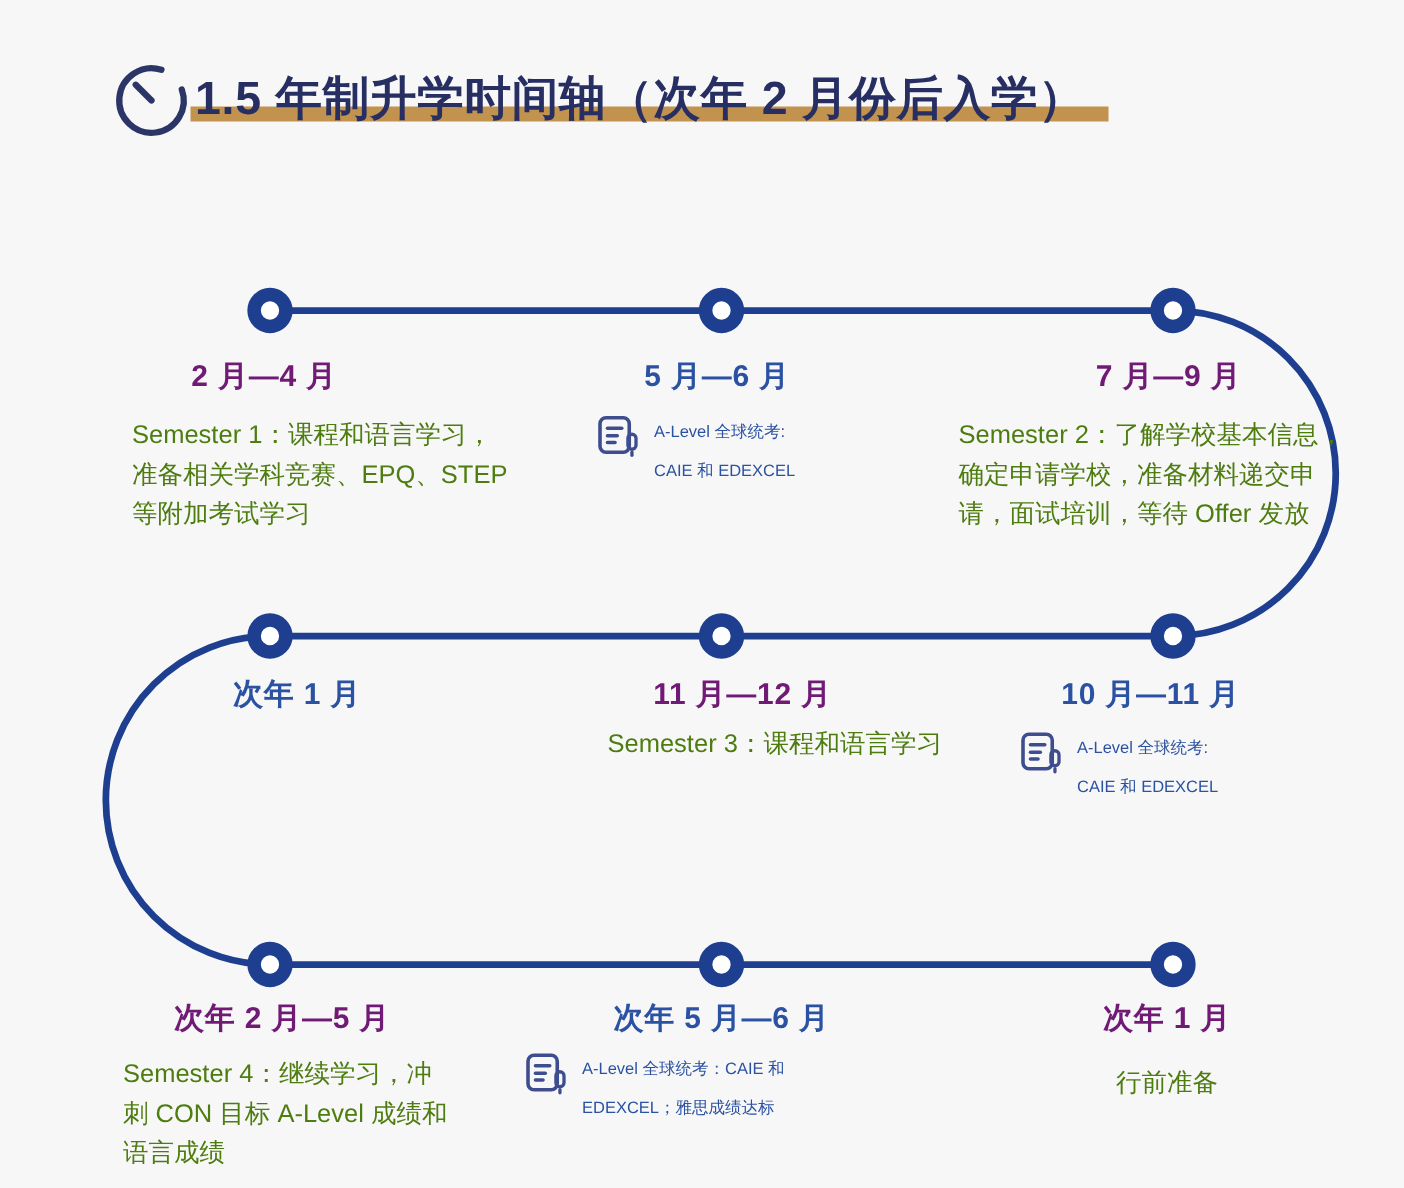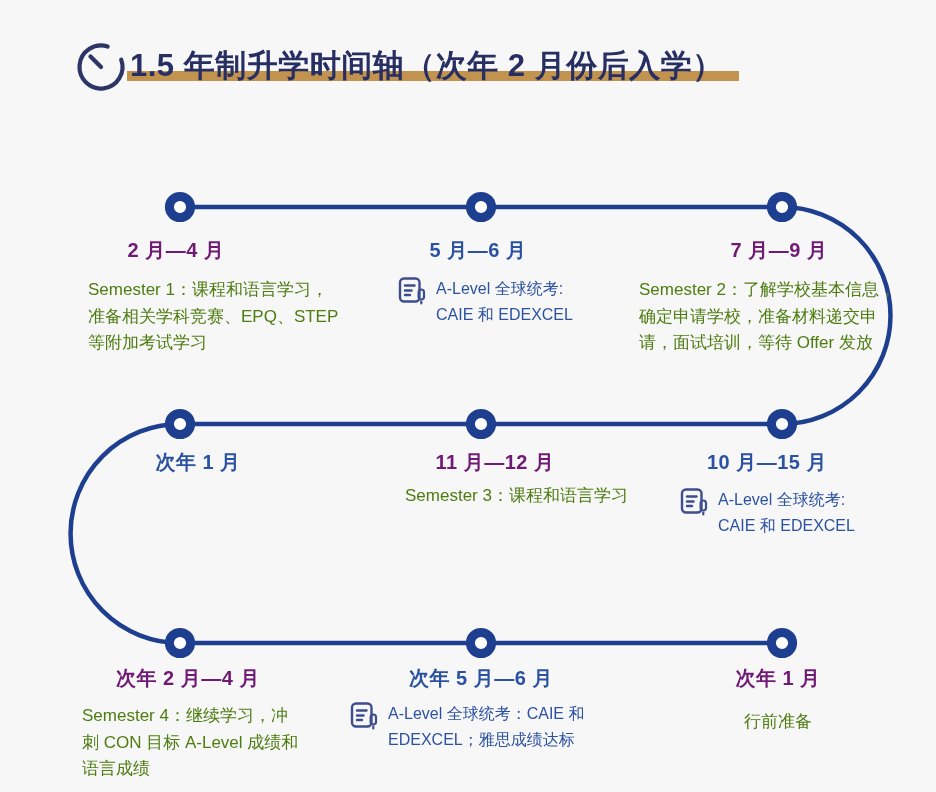--- a/index.html
+++ b/index.html
@@ -21,21 +21,21 @@
     font-size:20px;font-weight:bold;color:#701a75;white-space:nowrap;letter-spacing:.5px;
   }
   .date.blue{color:#2b52a2;}
   .desc{
     position:absolute;z-index:3;
     font-size:17px;line-height:26.5px;color:#4d7c0f;white-space:pre-line;
   }
   .desc.center{transform:translateX(-50%);text-align:right;}
   .exam{
     position:absolute;z-index:3;display:flex;gap:9px;align-items:flex-start;
-    color:#2b52a2;font-size:16px;line-height:25.5px;
+    color:#2b52a2;font-size:11px;line-height:25.5px;
   }
   .exam .txt{white-space:pre-line;}
   .exam svg{flex:0 0 auto;margin-top:0px;}
 </style>
 </head>
 <body>
 
 <div class="stage">
 
   <svg class="lines" width="936" height="792" viewBox="0 0 936 792">
@@ -57,23 +57,23 @@
   </svg>
   <div class="gold-bar"></div>
   <h1 class="title">1.5 年制升学时间轴（次年 2 月份后入学）</h1>
 
   <div class="date" style="left:176px;top:237px">2 月—4 月</div>
   <div class="date blue" style="left:478px;top:237px">5 月—6 月</div>
   <div class="date" style="left:779px;top:237px">7 月—9 月</div>
 
   <div class="date blue" style="left:198px;top:449px">次年 1 月</div>
   <div class="date" style="left:495px;top:449px">11 月—12 月</div>
-  <div class="date blue" style="left:767px;top:449px">10 月—15 月</div>
+  <div class="date blue" style="left:767px;top:449px">10 月—11 月</div>
 
-  <div class="date" style="left:188px;top:665px">次年 2 月—4 月</div>
+  <div class="date" style="left:188px;top:665px">次年 2 月—5 月</div>
   <div class="date blue" style="left:481px;top:665px">次年 5 月—6 月</div>
   <div class="date" style="left:778px;top:665px">次年 1 月</div>
 
   <div class="desc" style="left:88px;top:277px">Semester 1：课程和语言学习，
 准备相关学科竞赛、EPQ、STEP
 等附加考试学习</div>
   <div class="desc" style="left:639px;top:277px">Semester 2：了解学校基本信息，
 确定申请学校，准备材料递交申
 请，面试培训，等待 Offer 发放</div>
   <div class="desc" style="left:405px;top:483px">Semester 3：课程和语言学习</div>

